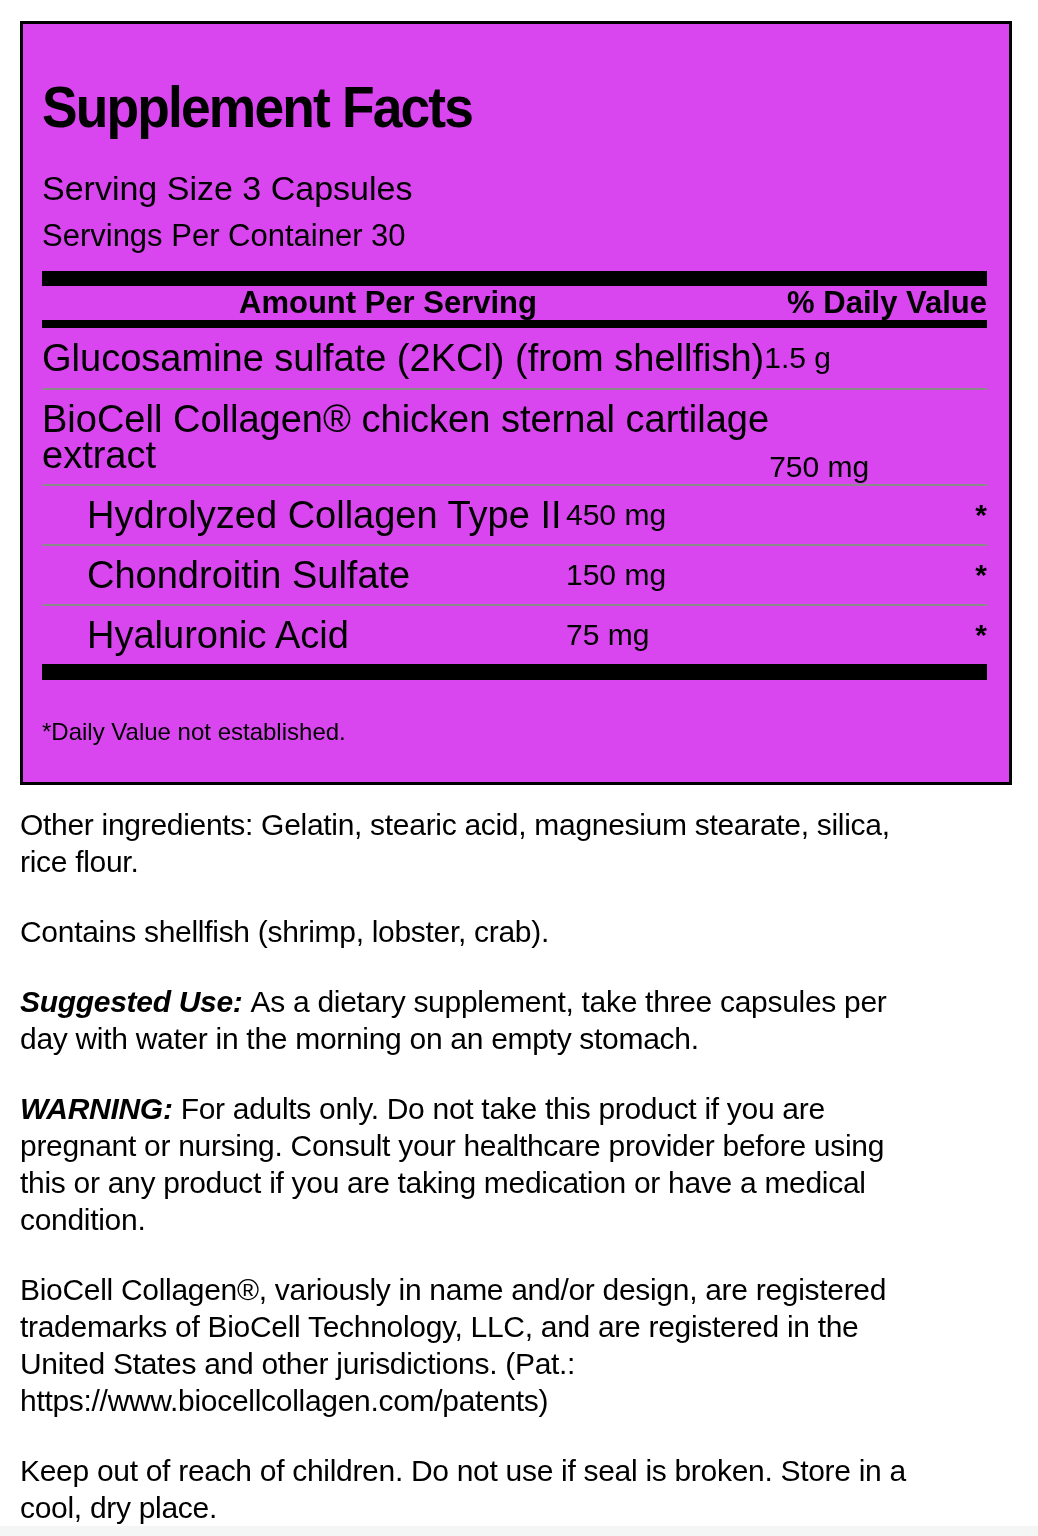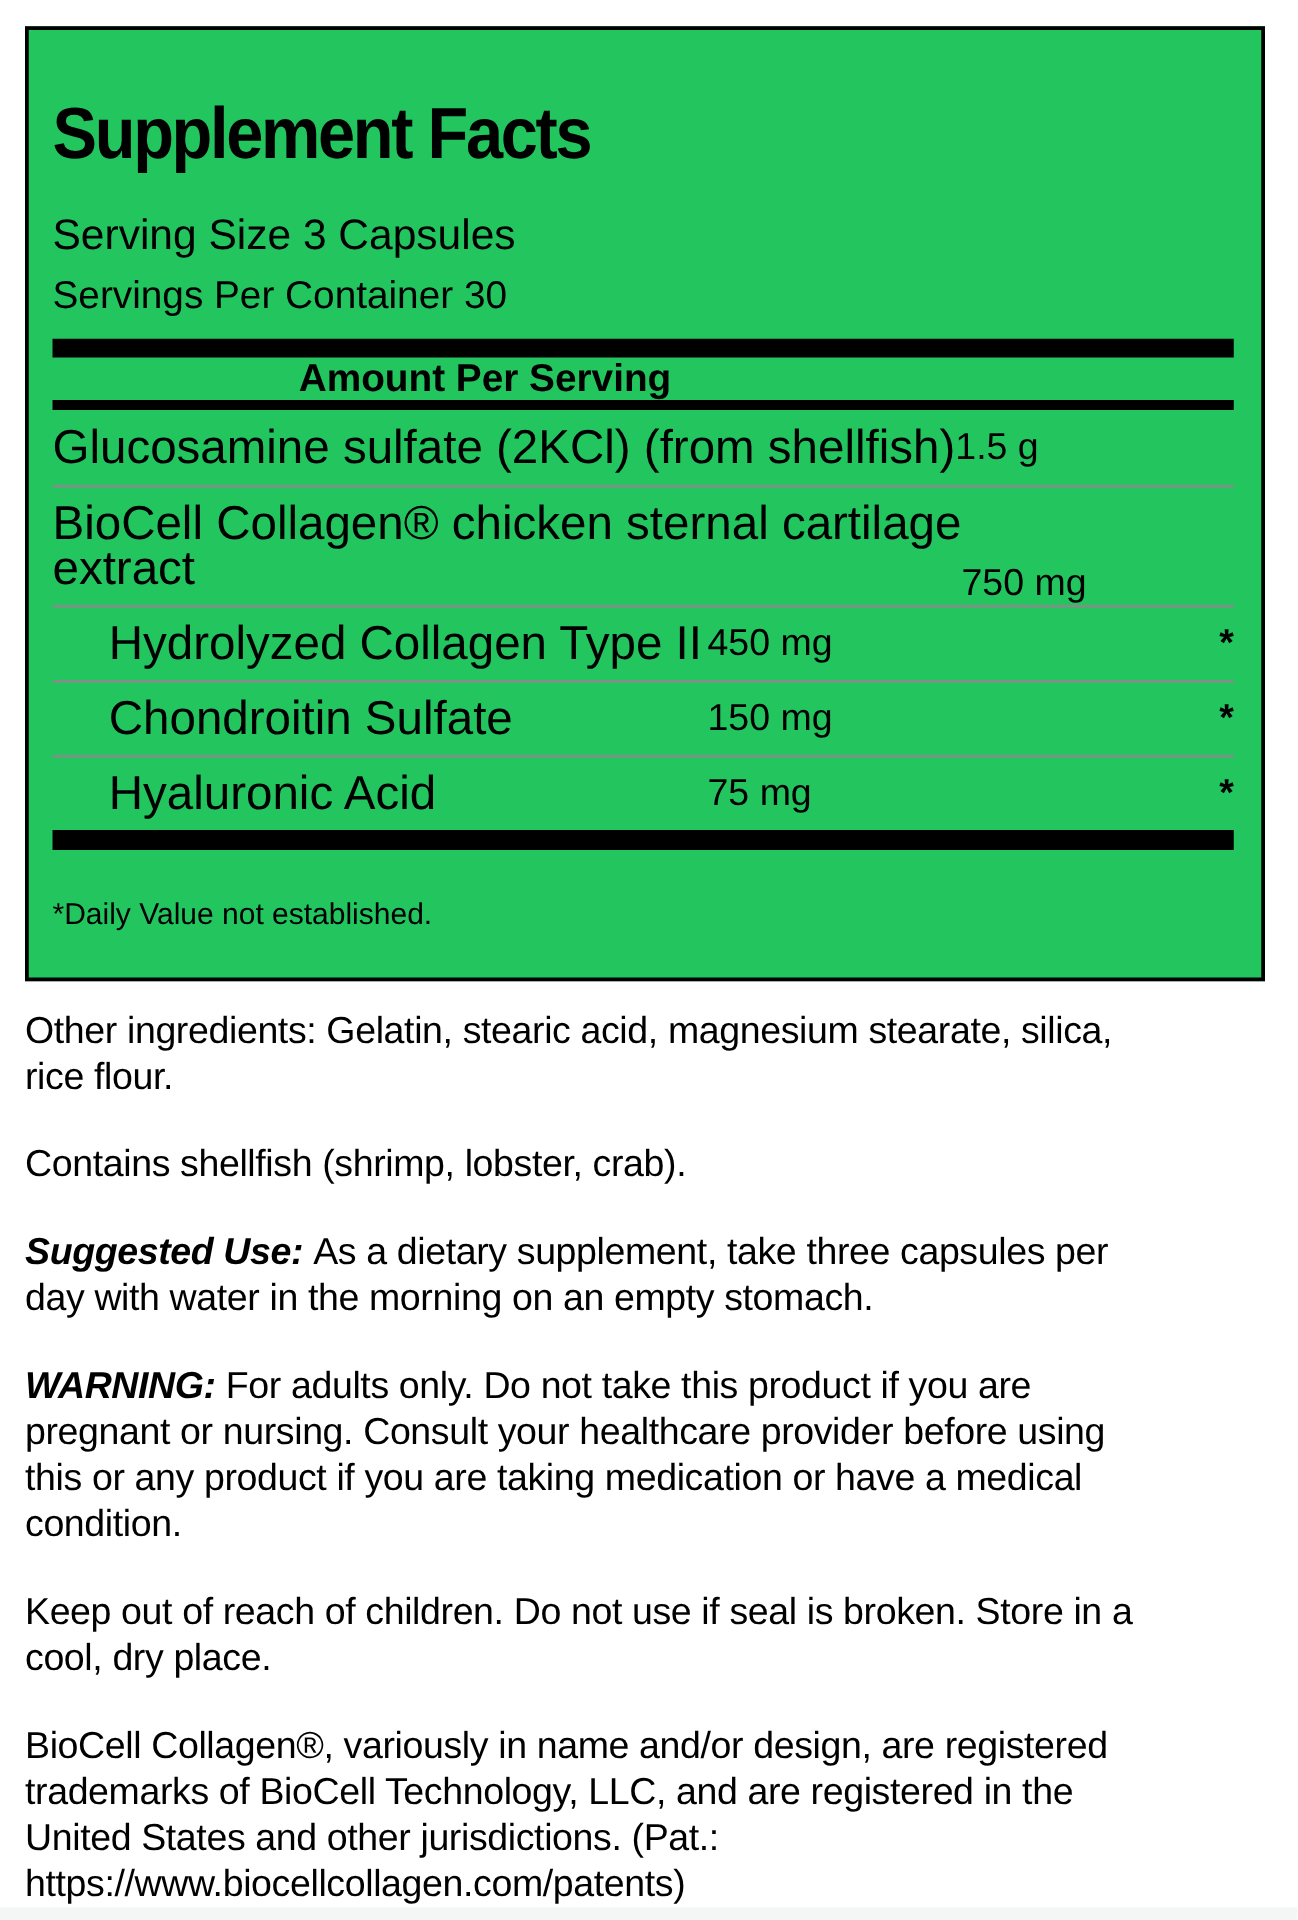--- a/index.html
+++ b/index.html
@@ -11,21 +11,21 @@
     position: relative;
     overflow: hidden;
   }
   
   .panel {
     position: absolute;
     left: 20px; top: 21px;
     width: 992px; height: 764px;
     border: 3px solid #000;
     padding: 0 22px 0 19px;
-    background: #22c55e;
+    background: #d946ef;
   }
   .sf-title {
     margin-top: 50px;
     font-size: 58px;
     line-height: 66px;
     font-weight: 700;
     letter-spacing: -2px;
     transform: scaleX(0.92);
     transform-origin: left center;
     white-space: pre;
@@ -79,21 +79,21 @@
 </head>
 <body>
 
 <div class="panel">
   <div class="sf-title">Supplement Facts</div>
   <div class="serving-line1">Serving Size 3 Capsules</div>
   <div class="serving-line2">Servings Per Container 30</div>
 
   <div class="bar-thick"></div>
 
-  <div class="sf-header"><span>Amount Per Serving</span></div>
+  <div class="sf-header"><span>Amount Per Serving</span><span class="dv-head">% Daily Value</span></div>
 
   <div class="bar-mid"></div>
 
   <div class="sf-row">
     <span class="name">Glucosamine sulfate (2KCl) (from shellfish)</span>
     <span class="amt">1.5 g</span>
     <span class="dv">*</span>
   </div>
 
   <div class="sf-row two-line">
@@ -129,21 +129,21 @@
 <div class="info">
   <p><b></b><span>Other ingredients: Gelatin, stearic acid, magnesium stearate, silica,
 rice flour.</span></p>
   <p><b></b><span>Contains shellfish (shrimp, lobster, crab).</span></p>
   <p><b>Suggested Use: </b><span>As a dietary supplement, take three capsules per
 day with water in the morning on an empty stomach.</span></p>
   <p><b>WARNING: </b><span>For adults only. Do not take this product if you are
 pregnant or nursing. Consult your healthcare provider before using
 this or any product if you are taking medication or have a medical
 condition.</span></p>
-  <p><b></b><span>Keep out of reach of children. Do not use if seal is broken. Store in a
-cool, dry place.</span></p>
   <p><b></b><span>BioCell Collagen®, variously in name and/or design, are registered
 trademarks of BioCell Technology, LLC, and are registered in the
 United States and other jurisdictions. (Pat.:
 https://www.biocellcollagen.com/patents)</span></p>
+  <p><b></b><span>Keep out of reach of children. Do not use if seal is broken. Store in a
+cool, dry place.</span></p>
 </div>
 
 <div class="footer-strip"></div>
 
 </body></html>

